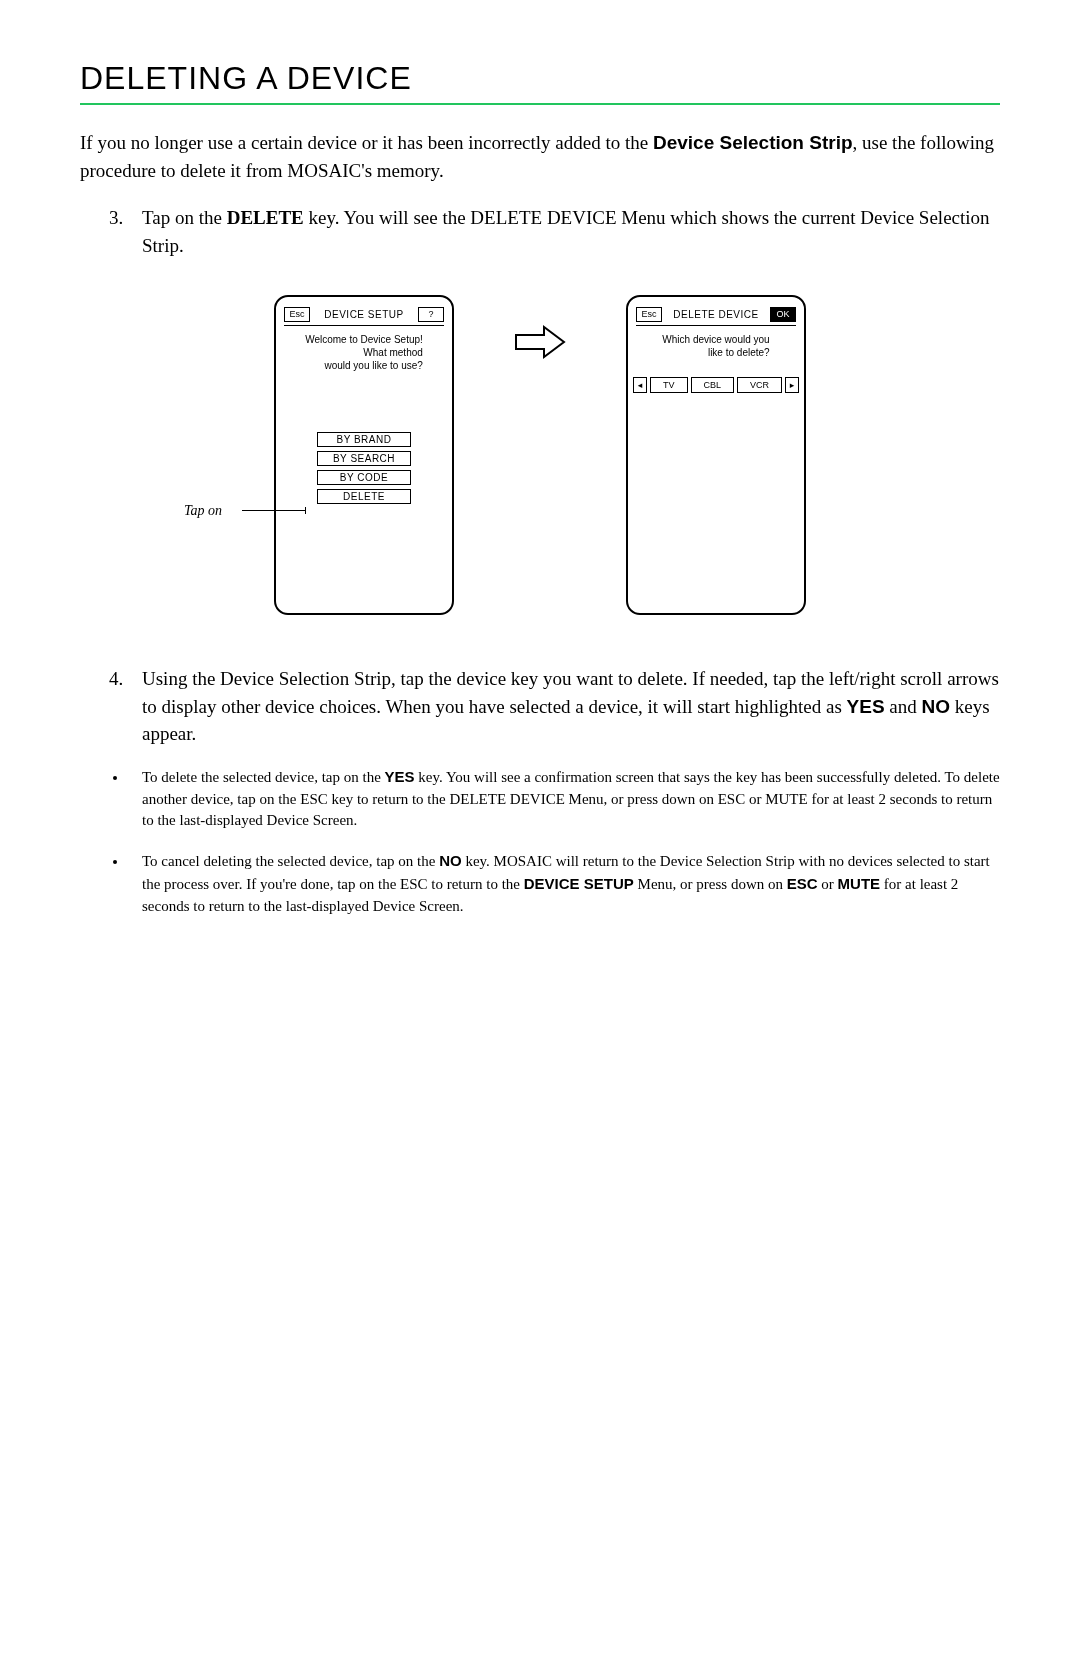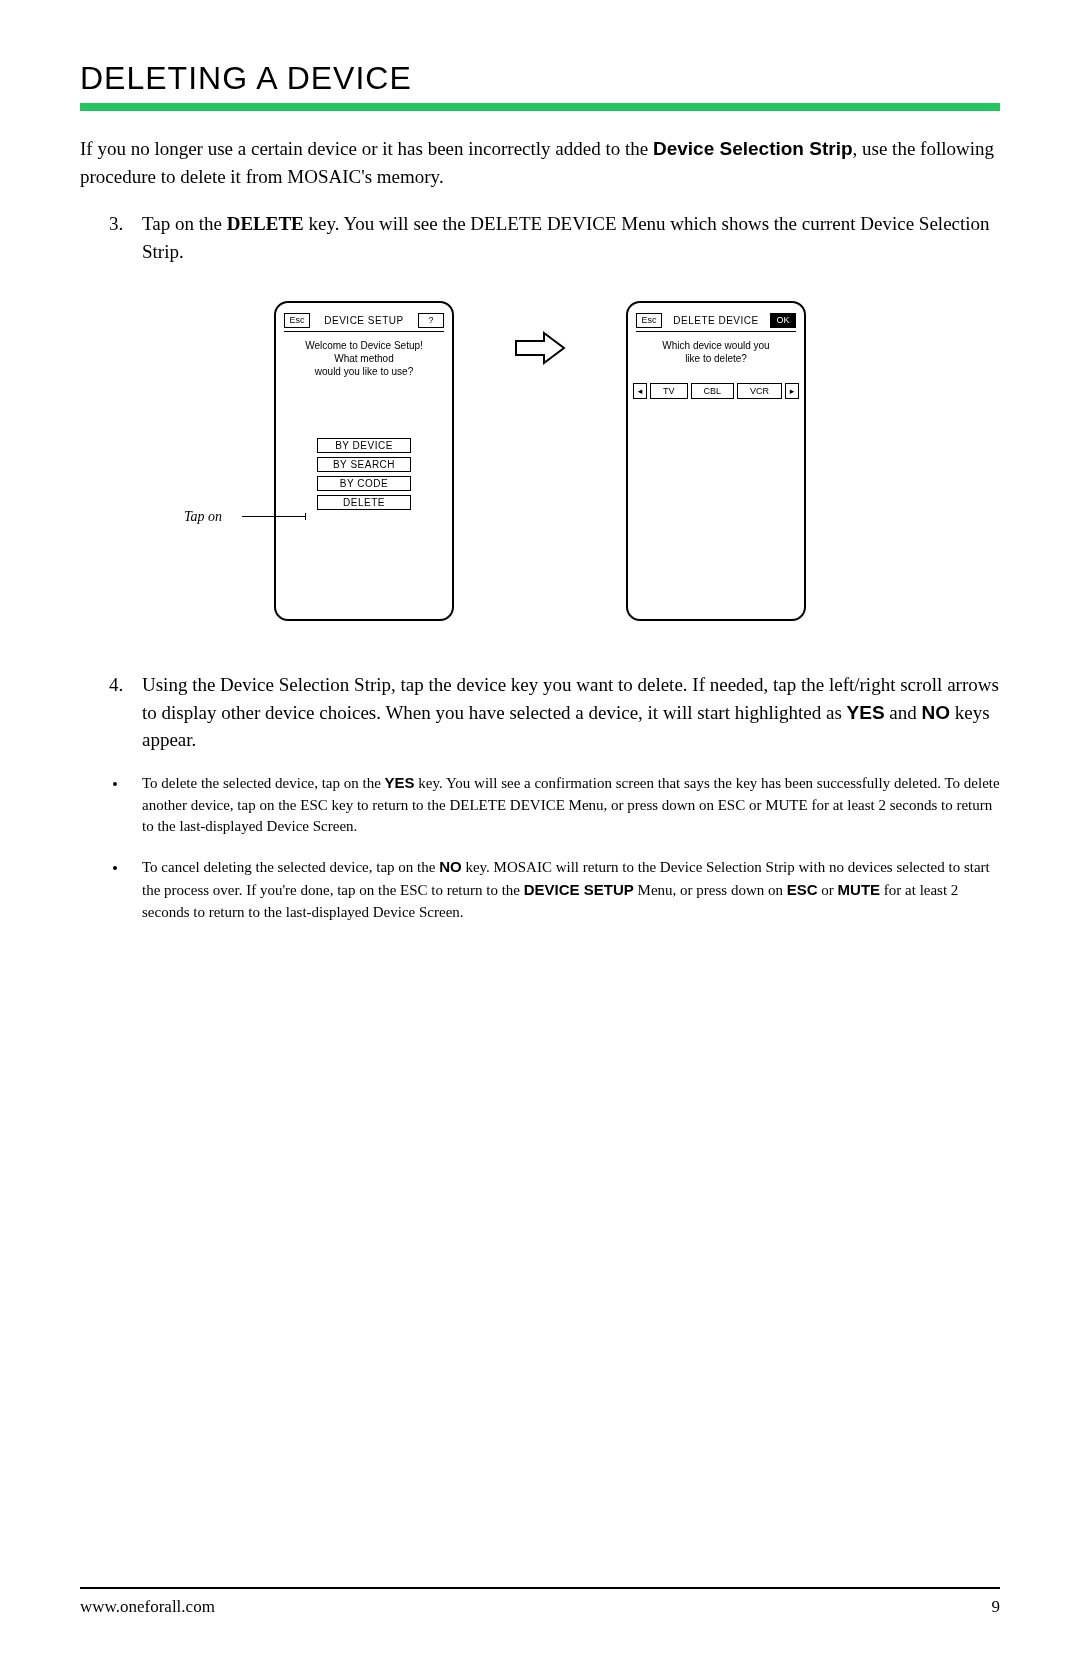--- a/index.html
+++ b/index.html
@@ -14,21 +14,21 @@
     padding: 60px 80px 40px 80px;
     box-sizing: border-box;
     min-height: 1669px;
     position: relative;
   }
   h1 {
     font-family: Arial, Helvetica, sans-serif;
     font-weight: normal;
     font-size: 32px;
     letter-spacing: 1px;
-    border-bottom: 8px solid #22c55e;
+    border-bottom: 2px solid #22c55e;
     padding-bottom: 6px;
     margin: 0 0 24px 0;
   }
   .intro {
     font-size: 19px;
     line-height: 1.45;
     margin-bottom: 20px;
   }
   .intro .sans { font-family: Arial, Helvetica, sans-serif; font-weight: bold; }
   ol.steps {
@@ -86,21 +86,21 @@
     min-width: 18px;
     text-align: center;
   }
   .smallbtn.solid { background: #000; color: #fff; }
   .screen-title {
     font-size: 10px;
     letter-spacing: 0.5px;
   }
   .screen-msg {
     font-size: 10px;
-    text-align: center;
+    text-align: right;
     line-height: 1.3;
     margin-top: 3px;
   }
   .menu-col {
     margin-top: 60px;
     display: flex;
     flex-direction: column;
     gap: 4px;
     align-items: center;
   }
@@ -214,21 +214,21 @@
           <span class="smallbtn">Esc</span>
           <span class="screen-title">DEVICE SETUP</span>
           <span class="smallbtn">?</span>
         </div>
         <div class="screen-msg">
           <div>Welcome to Device Setup!</div>
           <div>What method</div>
           <div>would you like to use?</div>
         </div>
         <div class="menu-col">
-          <div class="menu-item">BY DEVICE</div>
+          <div class="menu-item">BY BRAND</div>
           <div class="menu-item">BY SEARCH</div>
           <div class="menu-item">BY CODE</div>
           <div class="menu-item">DELETE</div>
         </div>
       </div>
     </div>
 
     <div class="big-arrow">
       <svg width="52" height="34" viewBox="0 0 52 34">
         <path d="M2 10 L30 10 L30 2 L50 17 L30 32 L30 24 L2 24 Z" fill="#fff" stroke="#000" stroke-width="2"></path>
@@ -266,17 +266,13 @@
 
   <ul class="bullets">
     <li>
       <span>To delete the selected device, tap on the </span><span class="sans-b">YES</span><span> key. You will see a confirmation screen that says the key has been successfully deleted. To delete another device, tap on the ESC key to return to the DELETE DEVICE Menu, or press down on ESC or MUTE for at least 2 seconds to return to the last-displayed Device Screen.</span>
     </li>
     <li>
       <span>To cancel deleting the selected device, tap on the </span><span class="sans-b">NO</span><span> key. MOSAIC will return to the Device Selection Strip with no devices selected to start the process over. If you're done, tap on the ESC to return to the </span><span class="sans-b">DEVICE SETUP</span><span> Menu, or press down on </span><span class="sans-b">ESC</span><span> or </span><span class="sans-b">MUTE</span><span> for at least 2 seconds to return to the last-displayed Device Screen.</span>
     </li>
   </ul>
 
-  <div class="footer">
-    <span>www.oneforall.com</span>
-    <span>9</span>
-  </div>
 </div>
 
 </body></html>

